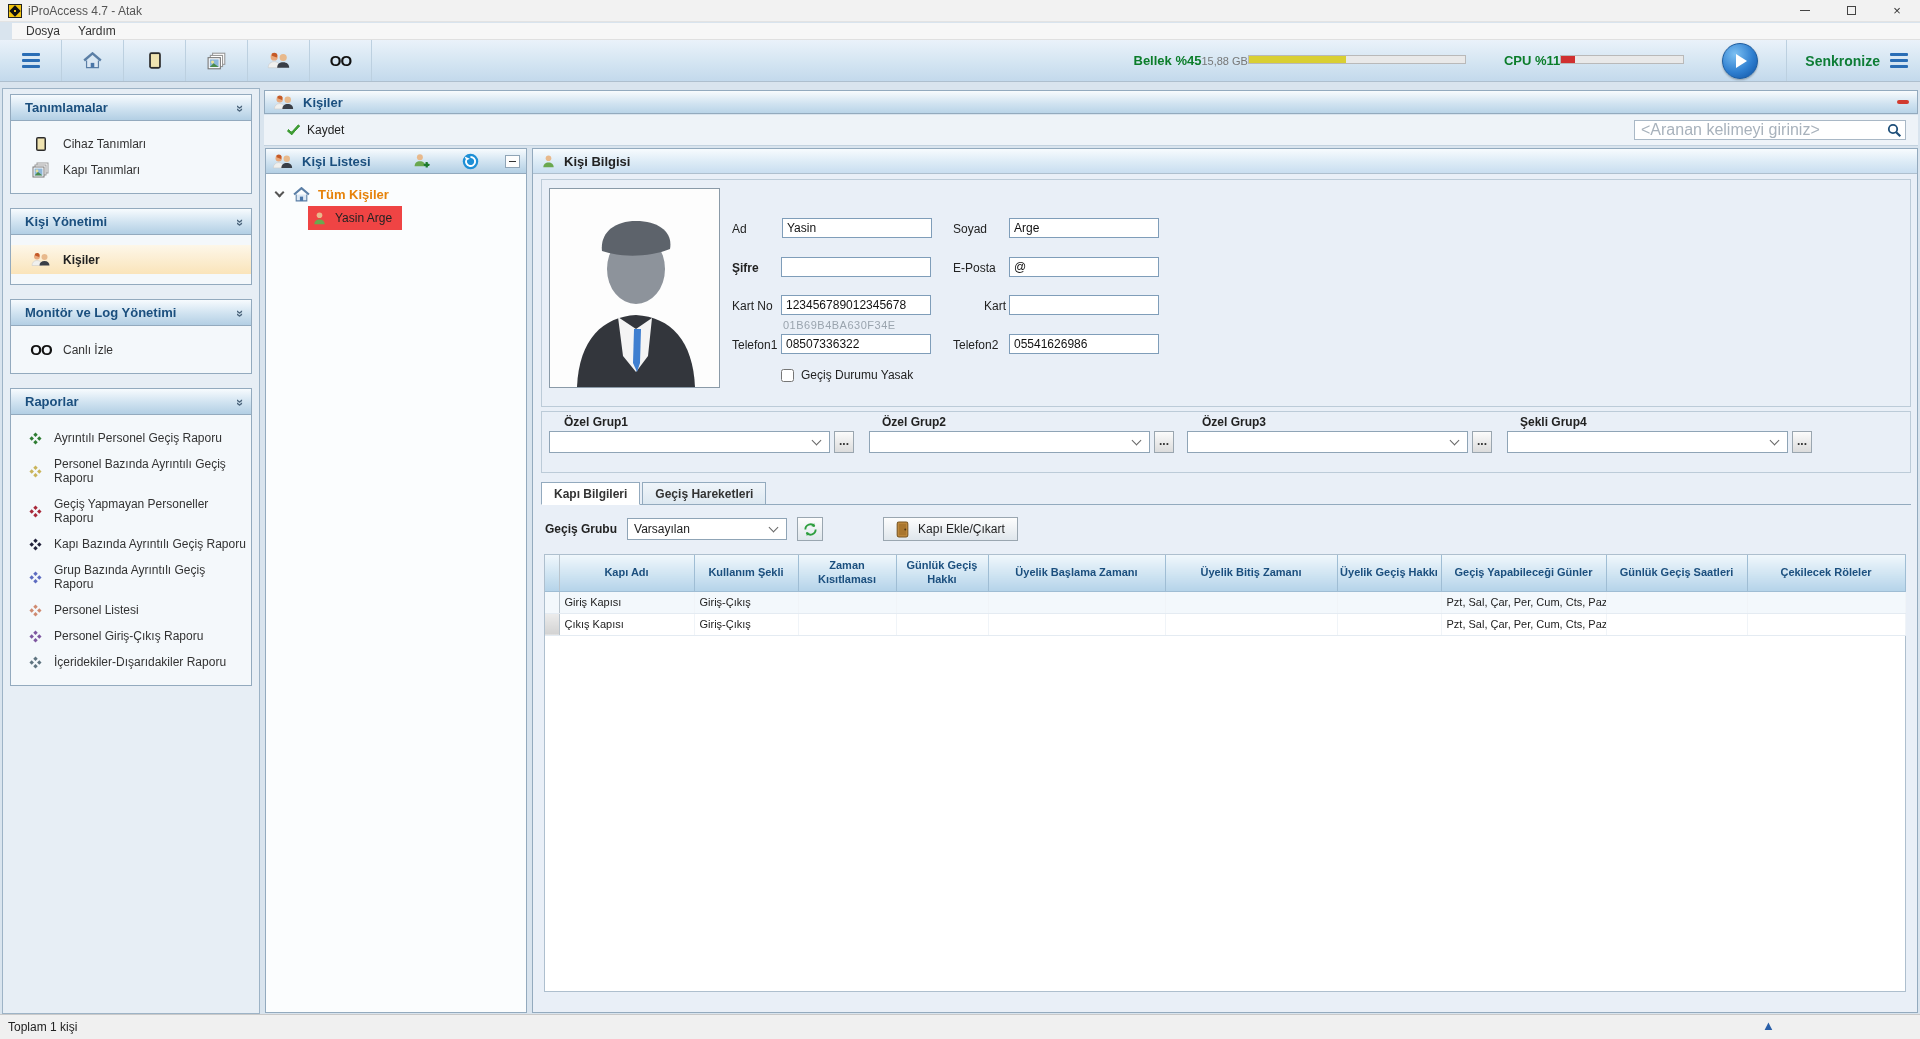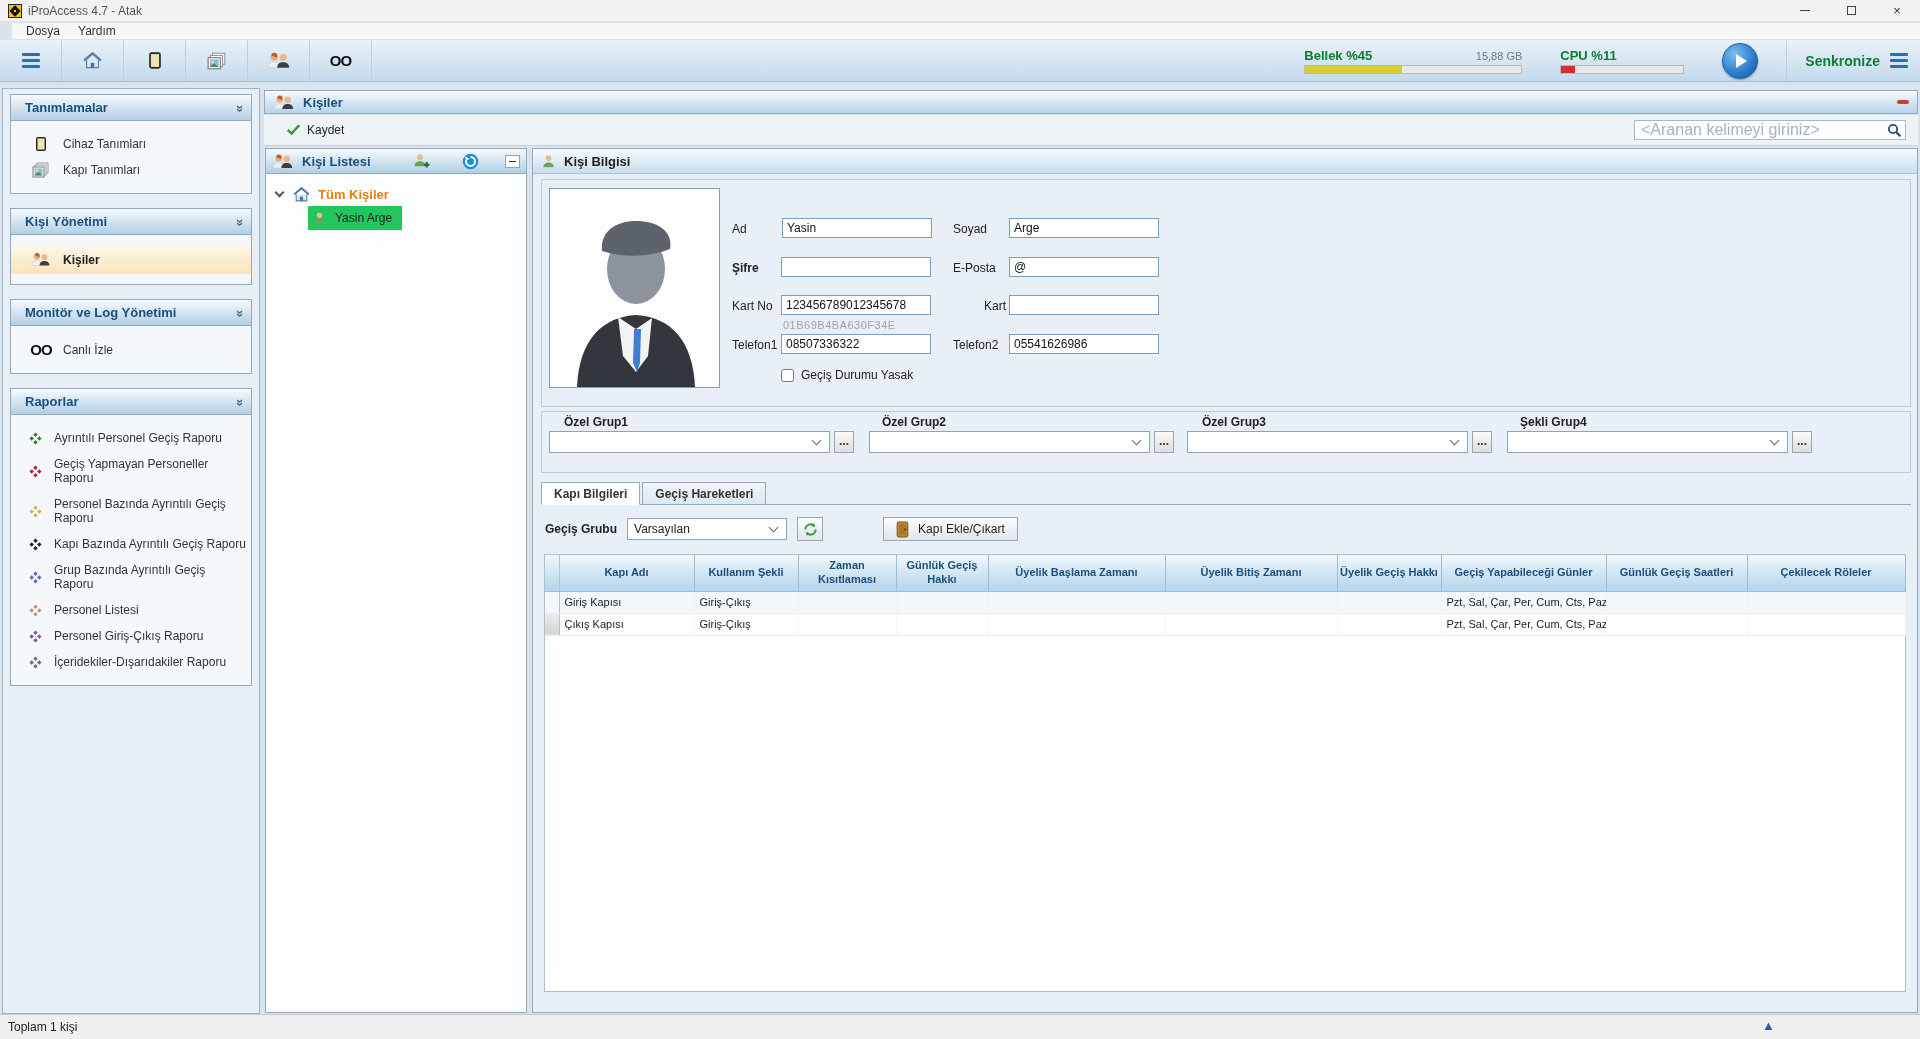--- a/index.html
+++ b/index.html
@@ -21,21 +21,21 @@
   .menubar { position:absolute; left:12px; top:23px; width:1920px; height:17px; background:#f7f7f7; display:flex; align-items:center; gap:2px; padding-left:6px; border-bottom:1px solid #e0e0e0; }
   .menuitem { padding:0 8px; color:#333; }
 
   
   .toolbar { position:absolute; left:0; top:40px; width:1920px; height:42px; background:linear-gradient(#eaf2fa,#d4e5f2 55%,#c3d9ec); border-bottom:1px solid #aebfce; display:flex; }
   .tbtn { width:62px; height:100%; display:flex; align-items:center; justify-content:center; border-right:1px solid #bcd0e0; }
   .hamb { display:inline-block; width:18px; }
   .hamb i { display:block; height:3px; background:#2a6db5; margin:3px 0; border-radius:1px; }
   .oo { font-weight:900; font-size:15px; letter-spacing:-1px; color:#111; }
   .tb-right { margin-left:auto; display:flex; align-items:center; }
-  .meter { display:flex; flex-direction:column; justify-content:center; margin-right:38px; }
+  .meter { display:flex; flex-direction:row; justify-content:center; margin-right:38px; }
   .meter .mrow { display:flex; align-items:baseline; justify-content:space-between; }
   .mlabel { color:#0b7d2a; font-weight:bold; font-size:13px; }
   .mtotal { color:#777; font-size:11px; }
   .mbar { width:218px; height:9px; background:#e9e9e9; border:1px solid #b9b9b9; margin-top:2px; }
   .mbar.small { width:124px; }
   .mfill { height:100%; }
   .mfill.mem { background:#d9cf33; }
   .mfill.cpu { background:#d03030; }
   .playbtn { width:36px; height:36px; border-radius:50%; background:radial-gradient(circle at 35% 30%, #7cc0f2, #2f7fd0 55%, #0d4fa0); border:1px solid #1d5c9e; display:flex; align-items:center; justify-content:center; margin-right:28px; box-shadow:0 1px 2px rgba(0,0,0,.3); }
   .playtri { width:0; height:0; border-left:11px solid #fff; border-top:7px solid transparent; border-bottom:7px solid transparent; margin-left:3px; }
@@ -68,21 +68,21 @@
   
   .plist { position:absolute; left:265px; top:148px; width:262px; height:865px; border:1px solid #93aabe; background:#fbfdfe; }
   .plhead { height:25px; background:linear-gradient(#f7fbfe,#cfe2f0 55%,#b3cfe4); border-bottom:1px solid #93aabe; display:flex; align-items:center; gap:8px; padding:0 6px; color:#1b4f7e; font-weight:bold; font-size:13px; }
   .plhead .sp { flex:1; }
   .minibox { width:15px; height:13px; background:#fdfdfd; border:1px solid #8fa4b6; display:flex; align-items:center; justify-content:center; }
   .minibox .bar { width:7px; height:1px; background:#333; }
   .tree { padding:8px 6px; }
   .trow { display:flex; align-items:center; gap:8px; height:24px; }
   .chev { width:7px; height:7px; border-right:2px solid #555; border-bottom:2px solid #555; transform:rotate(45deg); margin:0 2px 3px 4px; }
   .rootlabel { color:#e6820a; font-weight:bold; font-size:13px; }
-  .leafrow { display:flex; align-items:center; gap:8px; height:24px; margin-left:36px; background:#22c55e; padding:0 10px 0 4px; width:max-content; }
+  .leafrow { display:flex; align-items:center; gap:8px; height:24px; margin-left:36px; background:#ef4444; padding:0 10px 0 4px; width:max-content; }
 
   
   .pinfo { position:absolute; left:532px; top:148px; width:1386px; height:865px; border:1px solid #93aabe; background:#e9eff7; }
   .pihead { height:25px; background:linear-gradient(#f7fbfe,#dcebf6 55%,#c9def0); border-bottom:1px solid #aebfce; display:flex; align-items:center; gap:8px; padding:0 8px; color:#222; font-weight:bold; font-size:13px; }
   .box1 { position:absolute; left:8px; top:30px; width:1370px; height:228px; border:1px solid #bccbd8; }
   .photo { position:absolute; left:7px; top:8px; width:171px; height:200px; border:1px solid #8a9aa8; background:#fdfdfd; }
   .flabel { position:absolute; color:#222; font-size:12px; }
   .finput { position:absolute; width:150px; height:20px; border:1px solid #7f9db9; background:#fff; font-size:12px; padding:1px 4px; font-family:"Liberation Sans",sans-serif; color:#111; }
   .hex { position:absolute; color:#9aa4ae; font-weight:normal; font-size:11px; letter-spacing:.5px; }
   .chkrow { position:absolute; display:flex; align-items:center; gap:7px; }
@@ -302,39 +302,39 @@
                 <path d="M7 .5 9.4 2.9 7 5.3 4.6 2.9z"></path>
                 <path d="M2.9 4.6 5.3 7 2.9 9.4.5 7z"></path>
                 <path d="M11.1 4.6 13.5 7 11.1 9.4 8.7 7z"></path>
                 <path d="M7 8.7 9.4 11.1 7 13.5 4.6 11.1z"></path>
               </g>
             </svg>
           <span>Ayrıntılı Personel Geçiş Raporu</span>
         </div>
         <div class="rrow">
           <svg class="dia" viewBox="0 0 14 14">
+              <g fill="#c9b45a">
+                <path d="M7 .5 9.4 2.9 7 5.3 4.6 2.9z"></path>
+                <path d="M2.9 4.6 5.3 7 2.9 9.4.5 7z"></path>
+                <path d="M11.1 4.6 13.5 7 11.1 9.4 8.7 7z"></path>
+                <path d="M7 8.7 9.4 11.1 7 13.5 4.6 11.1z"></path>
+              </g>
+            </svg>
+          <span>Personel Bazında Ayrıntılı Geçiş Raporu</span>
+        </div>
+        <div class="rrow">
+          <svg class="dia" viewBox="0 0 14 14">
               <g fill="#a8293a">
                 <path d="M7 .5 9.4 2.9 7 5.3 4.6 2.9z"></path>
                 <path d="M2.9 4.6 5.3 7 2.9 9.4.5 7z"></path>
                 <path d="M11.1 4.6 13.5 7 11.1 9.4 8.7 7z"></path>
                 <path d="M7 8.7 9.4 11.1 7 13.5 4.6 11.1z"></path>
               </g>
             </svg>
           <span>Geçiş Yapmayan Personeller Raporu</span>
-        </div>
-        <div class="rrow">
-          <svg class="dia" viewBox="0 0 14 14">
-              <g fill="#c9b45a">
-                <path d="M7 .5 9.4 2.9 7 5.3 4.6 2.9z"></path>
-                <path d="M2.9 4.6 5.3 7 2.9 9.4.5 7z"></path>
-                <path d="M11.1 4.6 13.5 7 11.1 9.4 8.7 7z"></path>
-                <path d="M7 8.7 9.4 11.1 7 13.5 4.6 11.1z"></path>
-              </g>
-            </svg>
-          <span>Personel Bazında Ayrıntılı Geçiş Raporu</span>
         </div>
         <div class="rrow">
           <svg class="dia" viewBox="0 0 14 14">
               <g fill="#20203a">
                 <path d="M7 .5 9.4 2.9 7 5.3 4.6 2.9z"></path>
                 <path d="M2.9 4.6 5.3 7 2.9 9.4.5 7z"></path>
                 <path d="M11.1 4.6 13.5 7 11.1 9.4 8.7 7z"></path>
                 <path d="M7 8.7 9.4 11.1 7 13.5 4.6 11.1z"></path>
               </g>
             </svg>

